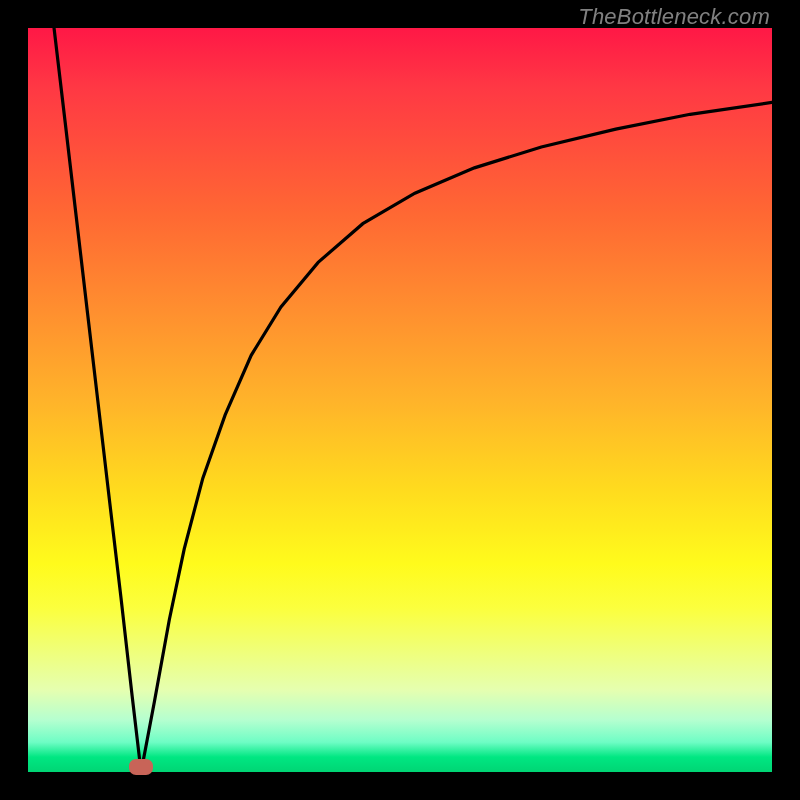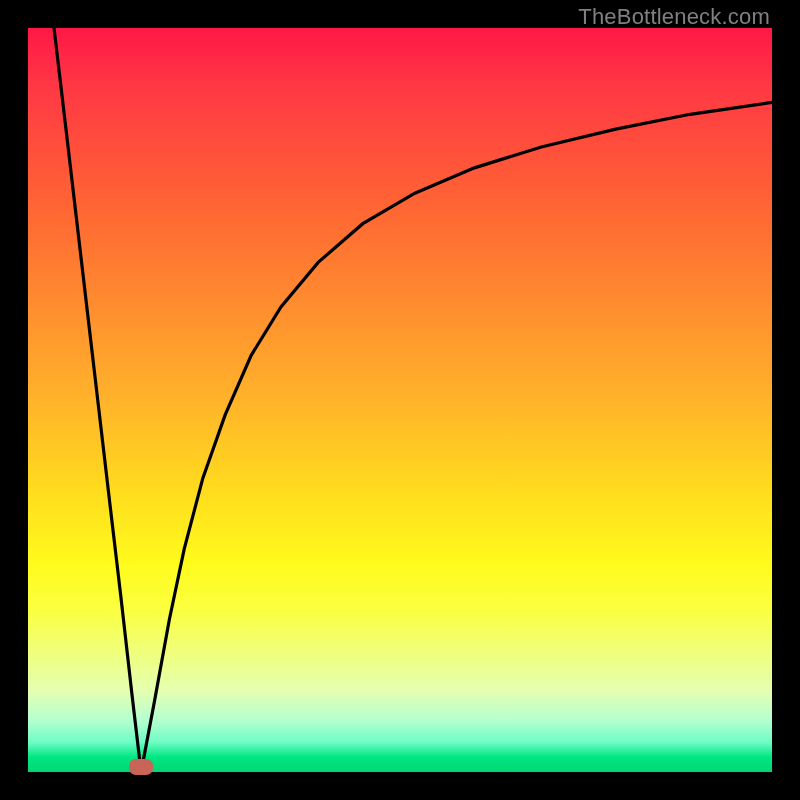--- a/index.html
+++ b/index.html
@@ -45,20 +45,21 @@
     top: 0;
   }
   .watermark {
     position: absolute;
     top: 4px;
     right: 30px;
     color: #808080;
     font-size: 22px;
     font-weight: 500;
     letter-spacing: 0.2px;
+    font-style: italic;
   }
   .dot {
     position: absolute;
     width: 24px;
     height: 16px;
     left: 101px;
     bottom: -3px;
     background: #c86458;
     border-radius: 7px;
   }

